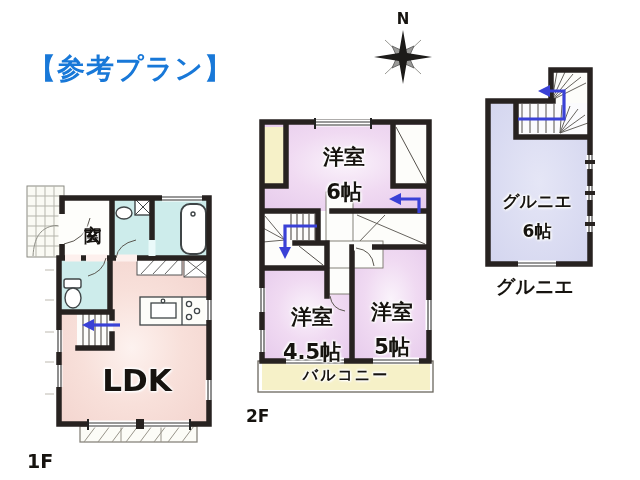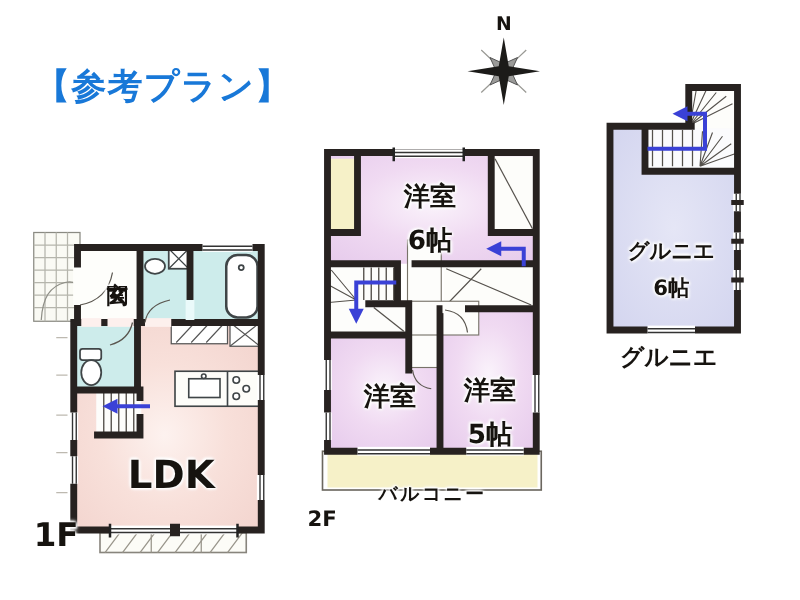--- a/index.html
+++ b/index.html
@@ -232,37 +232,38 @@
 <div class="lbl title" style="left:28px;top:54px;">【参考プラン】</div>
 
 <div class="lbl centered" style="left:403px;top:11px;font-size:15px;">N</div>
 
 <div class="lbl vert" style="left:84px;top:212px;font-size:17px;">玄関</div>
 
 <div class="lbl centered" style="left:137px;top:352px;font-size:31px;">
   <span class="block">LDK</span>
 </div>
 
-<div class="lbl" style="left:27px;top:415px;font-size:26px;">1F</div>
+<div class="lbl" style="left:27px;top:451px;font-size:19px;">1F</div>
 
 <div class="lbl centered" style="left:344px;top:134px;font-size:21px;">
   <span class="block">洋室</span>
   <span class="block">6帖</span>
 </div>
 
 <div class="lbl centered" style="left:312px;top:294px;font-size:21px;">
   <span class="block">洋室</span>
+  <span class="block">4.5帖</span>
 </div>
 
 <div class="lbl centered" style="left:392px;top:289px;font-size:21px;">
   <span class="block">洋室</span>
   <span class="block">5帖</span>
 </div>
 
-<div class="lbl centered" style="left:346px;top:388px;font-size:15px;letter-spacing:2px;font-family:Liberation Serif, serif;">バルコニー</div>
+<div class="lbl centered" style="left:346px;top:367px;font-size:15px;letter-spacing:2px;">バルコニー</div>
 
 <div class="lbl" style="left:246px;top:407px;font-size:17px;">2F</div>
 
 <div class="lbl centered" style="left:537px;top:180px;font-size:17px;">
   <span class="block">グルニエ</span>
   <span class="block">6帖</span>
 </div>
 
 <div class="lbl" style="left:496px;top:276px;font-size:19px;">グルニエ</div>
 </div>

